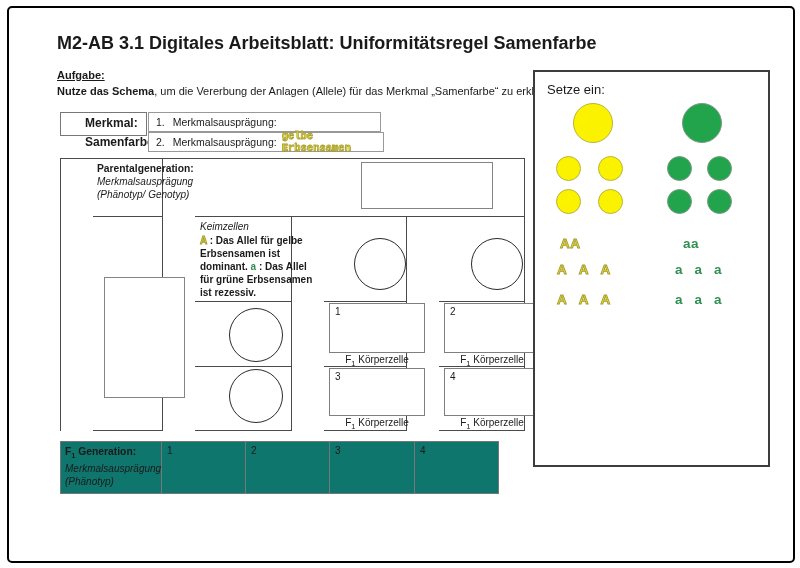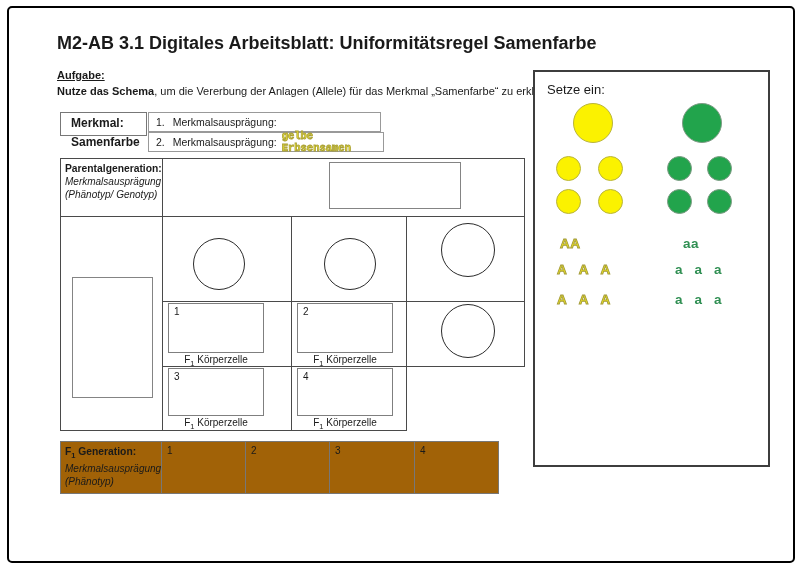--- a/index.html
+++ b/index.html
@@ -9,35 +9,35 @@
   
   .page-border{position:absolute;left:7px;top:6px;width:784px;height:553px;border:2.5px solid #000;border-radius:5px;}
 
   
   .title{left:57px;top:33px;font-size:18px;font-weight:bold;white-space:nowrap;}
   .aufgabe{left:57px;top:69px;font-size:11px;font-weight:bold;text-decoration:underline;white-space:nowrap;}
   .taskline{left:57px;top:85px;font-size:11px;white-space:nowrap;}
 
   
   .merkmal-head{left:60px;top:112px;width:87px;height:24px;border:1.5px solid #777;
-    font-size:12px;font-weight:bold;line-height:19px;padding:1px 0 0 10px;box-sizing:border-box;background:#fff;}
+    font-size:12px;font-weight:bold;line-height:19px;padding:1px 0 0 24px;box-sizing:border-box;background:#fff;}
   .merkmal-item{height:20px;border:1.5px solid #999;box-sizing:border-box;display:flex;align-items:center;
     font-size:10.5px;background:#fff;}
   .mi1{left:148px;top:112px;width:233px;}
   .mi2{left:148px;top:132px;width:236px;}
   .merkmal-item .num{margin:0 8px 0 7px;}
   .merkmal-item .lbl{margin-right:5px;}
 
   .val-green{color:#2F7D4B;font-weight:bold;}
   .val-yellow{color:#F2E836;font-weight:bold;font-family:Liberation Mono, monospace;-webkit-text-stroke:0.8px #A89F35;}
 
   
   .schema{left:60px;top:158px;display:grid;grid-template-columns:102px 129px 115px 118px;
     grid-template-rows:58px 85px 65px 64px;border-top:1.5px solid #4a4a4a;border-left:1.5px solid #4a4a4a;}
-  .schema>div{border-right:1.5px solid #4a4a4a;border-bottom:1.5px solid #4a4a4a;position:relative;box-sizing:border-box;background:#fff;}
+  .schema>div{border-right:1.5px solid #4a4a4a;border-bottom:1.5px solid #4a4a4a;position:relative;box-sizing:border-box;background:#fff;margin-left:32px;}
   .c-par-content{grid-column:2/5;}
   .c-left{grid-row:2/5;}
 
   .hdr{padding:3px 0 0 4px;font-size:10px;line-height:13px;white-space:nowrap;}
   .hdr .b{font-weight:bold;font-size:10.3px;}
   .hdr .i{font-style:italic;}
 
   .slot{position:absolute;border:1.5px solid #848484;background:#fff;box-sizing:border-box;}
   .par-slot{left:166px;top:3px;width:132px;height:47px;}
   .left-slot{left:11px;top:60px;width:81px;height:121px;}
@@ -59,21 +59,21 @@
   .p-box{position:absolute;left:5px;top:1px;width:96px;border:1.5px solid #7f7f7f;background:#fff;box-sizing:border-box;}
   .p-box.r2{height:50px;} .p-box.r3{height:48px;}
   .p-num{display:block;padding:2px 0 0 5px;font-size:10px;}
   .p-cap{position:absolute;left:5px;width:96px;text-align:center;font-size:10px;white-space:nowrap;}
   .cap-r2{top:52px;} .cap-r3{top:50px;}
   sub{font-size:7.5px;}
 
   
   .f1-table{left:60px;top:441px;display:grid;grid-template-columns:101px 84px 84px 85px 84px;
     grid-template-rows:52px;border-top:1.5px solid #777;border-left:1.5px solid #777;}
-  .f1-table>div{border-right:1.5px solid #777;border-bottom:1.5px solid #777;box-sizing:border-box;background:#a16207;}
+  .f1-table>div{border-right:1.5px solid #777;border-bottom:1.5px solid #777;box-sizing:border-box;background:#0f766e;}
   .f1-cell{font-size:10px;padding:3px 0 0 5px;}
 
   
   .panel{left:533px;top:70px;width:237px;height:397px;border:2px solid #3d3d3d;box-sizing:border-box;background:#fff;}
   .panel-title{left:12px;top:10px;font-size:13px;white-space:nowrap;}
   .seed{position:absolute;border-radius:50%;box-sizing:border-box;}
   .seed.yellow{background:#FBF200;border:1.5px solid #B9B43C;}
   .seed.green{background:#22A44C;border:1.5px solid #7D9B84;}
   .lg{width:40px;height:40px;}
   .md{width:25px;height:25px;}
@@ -111,20 +111,27 @@
       <div class="i">(Phänotyp/ Genotyp)</div>
     </div>
     <div class="c-par-content">
       <div class="slot par-slot"></div>
     </div>
 
     <div class="c-left">
       <div class="slot left-slot"></div>
     </div>
 
+    <div class="keim">
+      <div class="kh">Keimzellen</div>
+      <div class="kt">
+        <span class="al y">A</span><span> : Das Allel für gelbe Erbsensamen ist dominant.</span>
+        <span class="al g">a</span><span> : Das Allel für grüne Erbsensamen ist rezessiv.</span>
+      </div>
+    </div>
     <div>
       <div class="gamete g-top g1"></div>
     </div>
     <div>
       <div class="gamete g-top g2"></div>
     </div>
 
     <div>
       <div class="gamete g-left g3"></div>
     </div>

